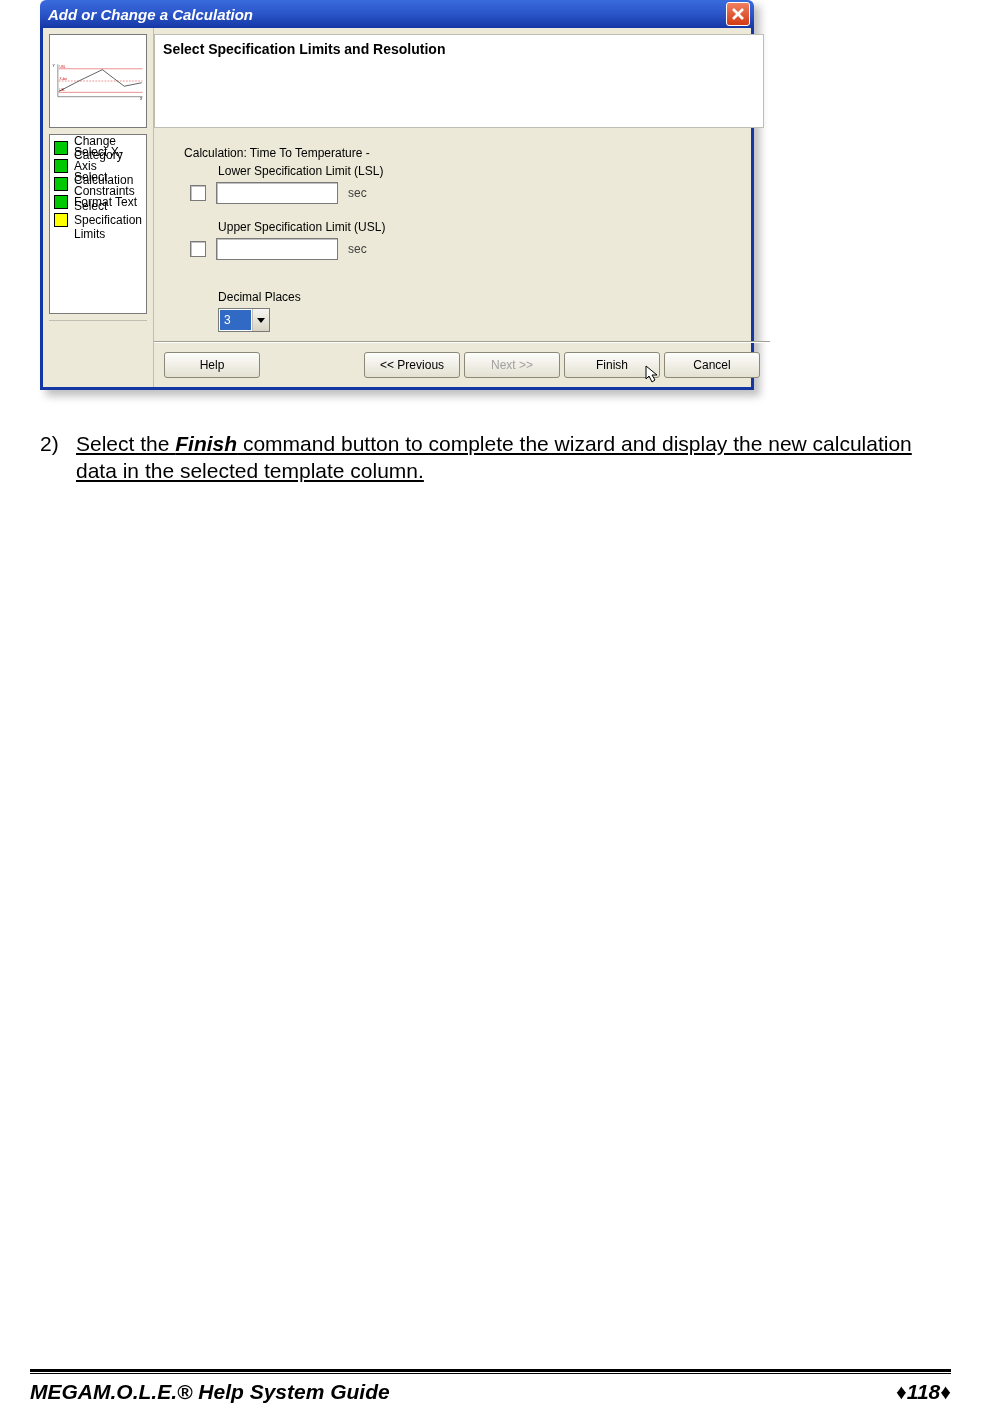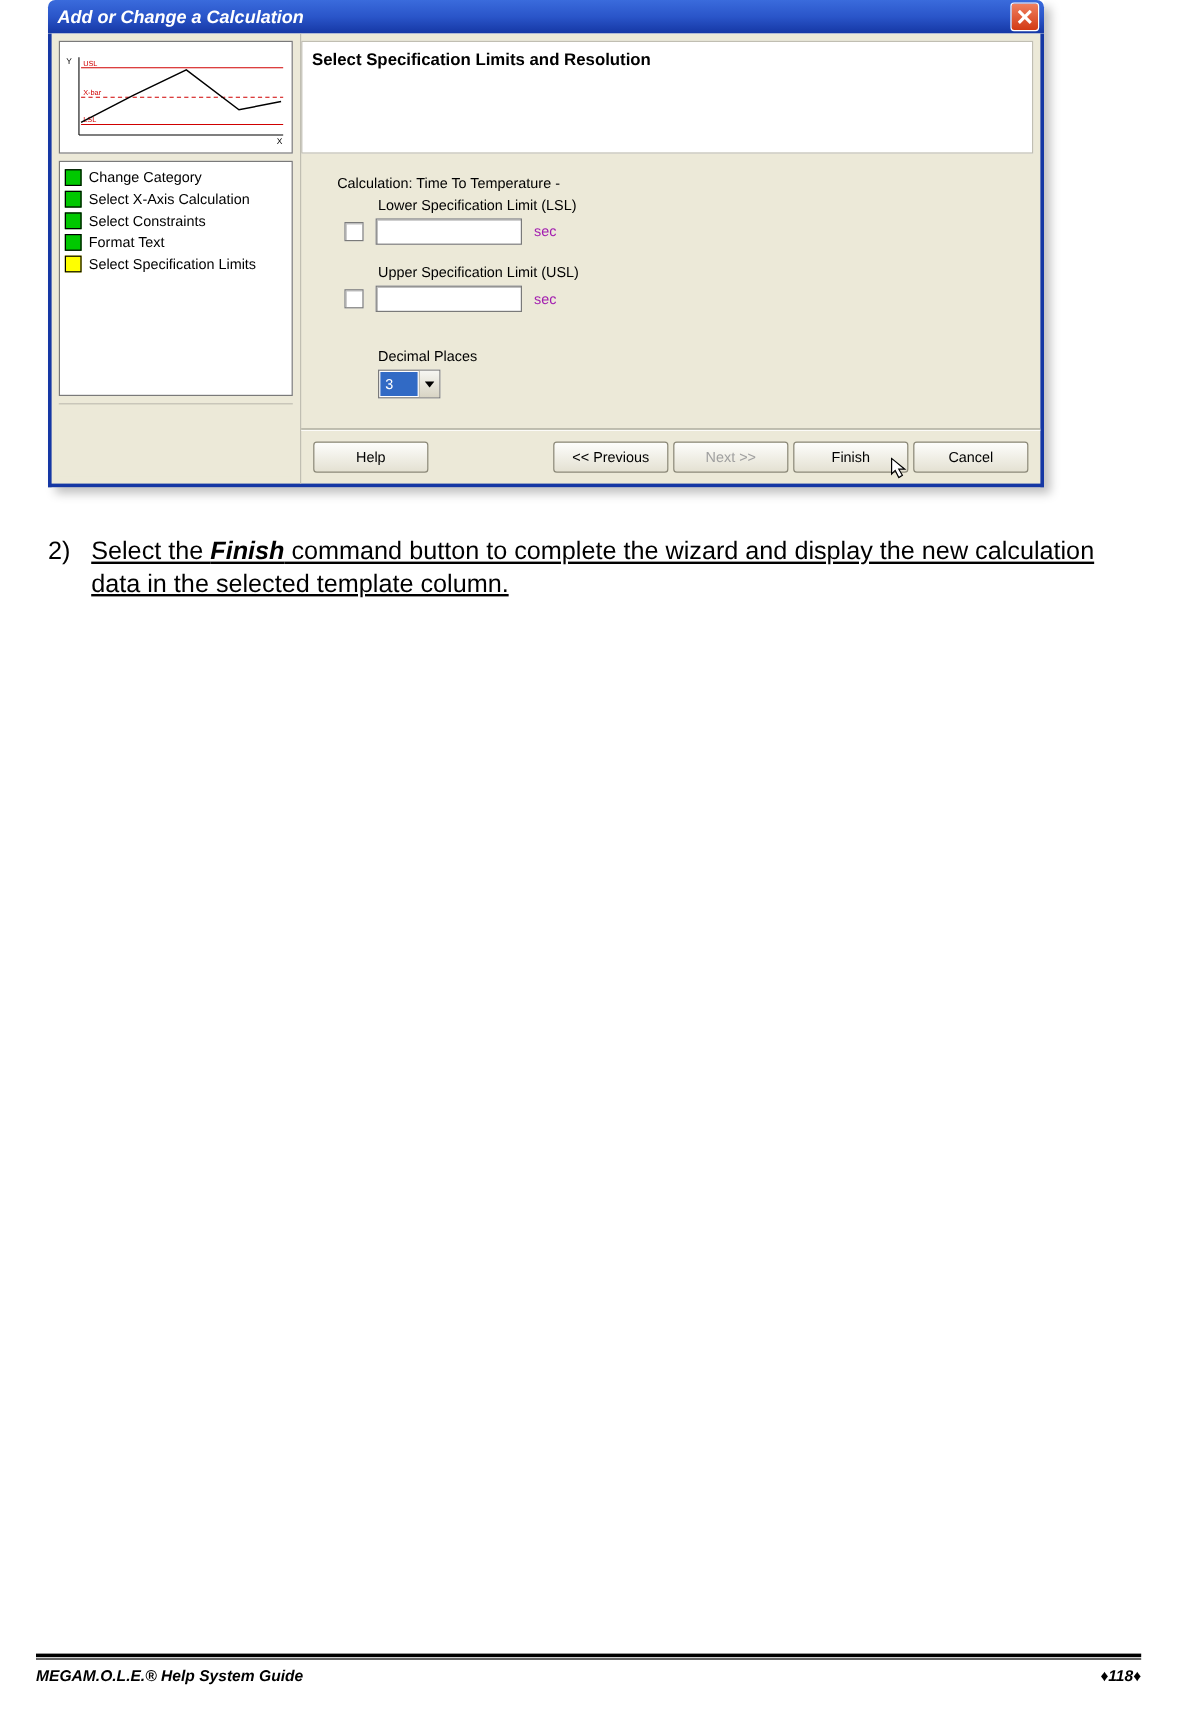--- a/index.html
+++ b/index.html
@@ -14,21 +14,21 @@
   .page {
     width: 981px;
     height: 1424px;
     position: relative;
     box-sizing: border-box;
     padding: 0 30px;
   }
 
   
   .window {
-    width: 830px;
+    width: 714px;
     margin: 0 0 0 10px;
     box-shadow: 6px 6px 8px rgba(0,0,0,.25);
   }
   .titlebar {
     height: 28px;
     background: linear-gradient(#3a6bdc 0%, #2a55c9 50%, #1537a4 100%);
     display: flex;
     align-items: center;
     padding: 0 4px 0 8px;
     color: #fff;
@@ -139,21 +139,21 @@
     border: 1px solid #7a7a7a;
     box-shadow: inset 1px 1px 0 #c0c0c0;
     margin-left: 6px;
   }
   .text-input {
     width: 120px; height: 20px;
     background: #fff;
     border: 1px solid #7a7a7a;
     box-shadow: inset 1px 1px 0 #c0c0c0;
   }
-  .unit-label { color: #a21caf; }
+  .unit-label { color: #404040; }
 
   .dec-label { margin-left: 34px; margin-top: 30px; margin-bottom: 4px; }
   .dec-select {
     display: flex;
     margin-left: 34px;
     width: 50px; height: 22px;
     border: 1px solid #7a7a7a;
     background: #fff;
     align-items: stretch;
   }
@@ -177,21 +177,20 @@
 
   .button-bar {
     height: 44px;
     border-top: 1px solid #fff;
     display: flex;
     align-items: center;
     justify-content: flex-start;
     gap: 4px;
     padding: 0 10px;
     position: relative;
-    margin-top: 16px;
   }
   .button-bar::before {
     content: "";
     position: absolute;
     left: 0; right: 0; top: -2px;
     height: 1px;
     background: #a0a090;
   }
   .win-btn {
     min-width: 78px;
@@ -235,21 +234,21 @@
     left: 30px; right: 30px;
     bottom: 20px;
   }
   .hr1 { height: 3px; background: #000; margin-bottom: 1px; }
   .hr2 { height: 1px; background: #000; margin-bottom: 6px; }
   .footer {
     display: flex;
     justify-content: space-between;
     font-weight: bold;
     font-style: italic;
-    font-size: 13px;
+    font-size: 21px;
   }
   .diamond { font-style: normal; }
 </style>
 </head>
 <body>
 
 <div class="page">
 
   <div class="window">
     <div class="titlebar">

